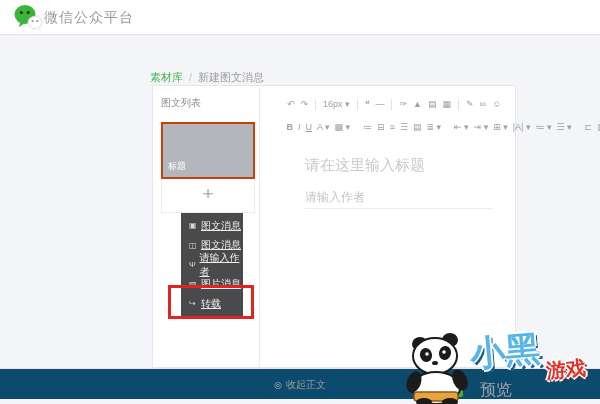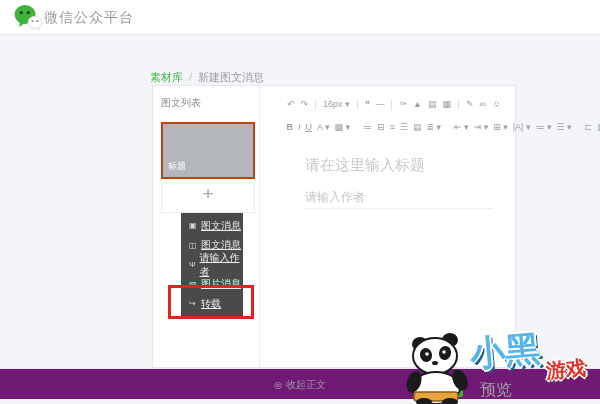--- a/index.html
+++ b/index.html
@@ -41,21 +41,21 @@
   .tb-sep{width:1px;height:11px;background:#e3e3e3;margin:0 4px;}
   .tb-bold{font-weight:bold;}
   .tb-italic{font-style:italic;}
   .tb-underline{text-decoration:underline;}
   .ed-title{position:absolute;left:45px;top:70px;font-size:15px;color:#c9c9c9;cursor:text;}
   .ed-author{position:absolute;left:45px;top:103px;font-size:12px;color:#c6c6c6;cursor:text;}
   .ed-divider{position:absolute;left:45px;right:22px;top:122px;height:1px;background:#ededed;}
   .ed-body{position:absolute;left:45px;top:132px;font-size:10px;color:#c6c6c6;cursor:text;}
 
   
-  .footer{position:absolute;left:0;right:0;top:368px;height:30px;background:#701a75;border-top:1px solid #e7e7eb;}
+  .footer{position:absolute;left:0;right:0;top:368px;height:30px;background:#0c4a6e;border-top:1px solid #e7e7eb;}
   .collapse{position:absolute;left:0;right:0;top:9px;text-align:center;font-size:10px;color:#9b9b9b;cursor:pointer;}
   .collapse .c-icon{font-size:9px;color:#b5b5b5;margin-right:4px;}
   .preview{position:absolute;left:480px;top:11px;font-size:16px;color:#a3a3a3;cursor:pointer;z-index:1;}
   .green-btn{position:absolute;left:438px;top:376px;width:25px;height:21px;background:#40b42a;border-radius:2px;z-index:5;cursor:pointer;}
 
   
   .watermark{position:absolute;right:2px;bottom:0;width:198px;height:82px;z-index:10;pointer-events:none;}
   .wm-name1{position:absolute;left:70px;top:6px;font-size:35px;font-weight:bold;color:#55b5ea;transform:rotate(-5deg);
     text-shadow:-2px 0 0 #ffffff,2px 0 0 #ffffff,0 -2px 0 #ffffff,0 2px 0 #ffffff,3px 3px 0 #1c5c8a;}
   .wm-name2{position:absolute;left:146px;top:34px;font-size:20px;font-weight:bold;color:#e23028;transform:rotate(-5deg);

